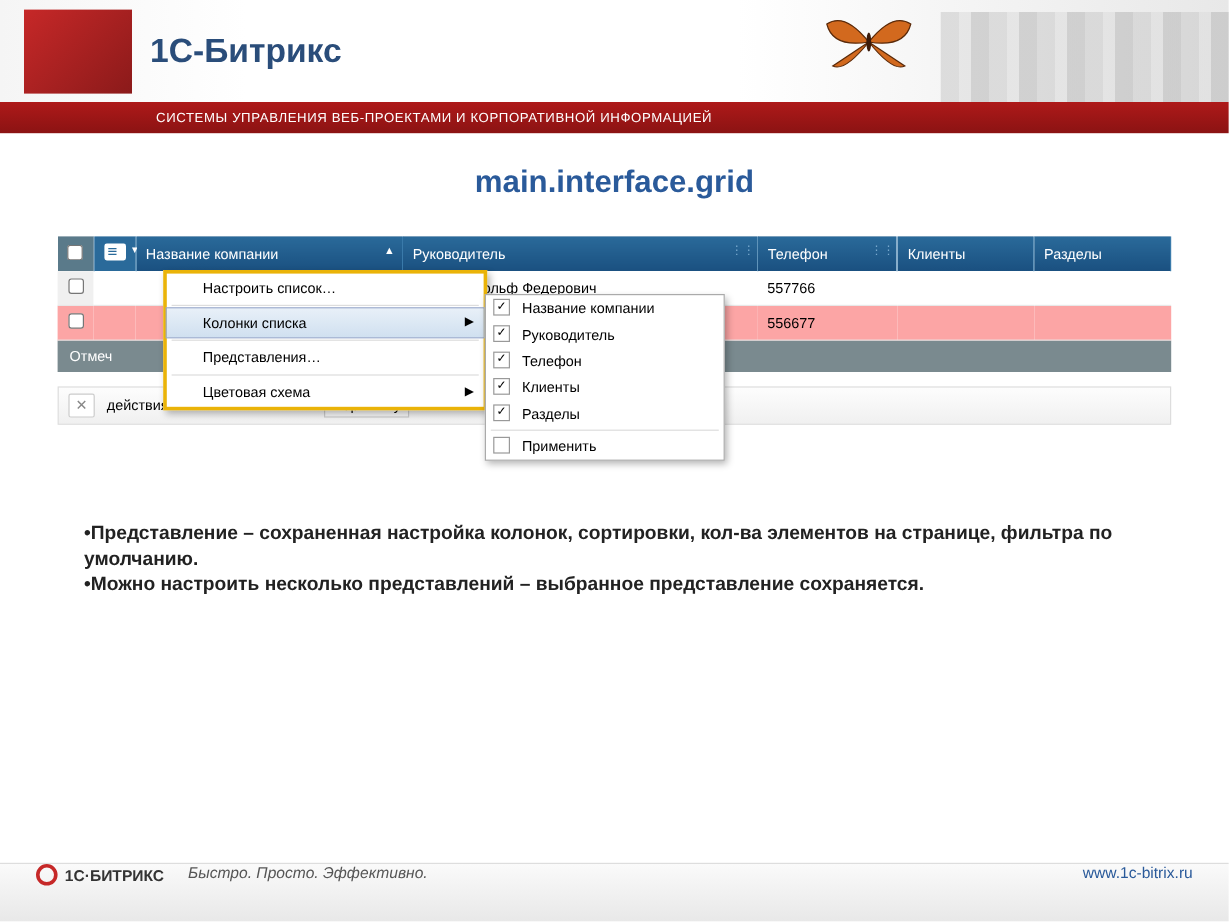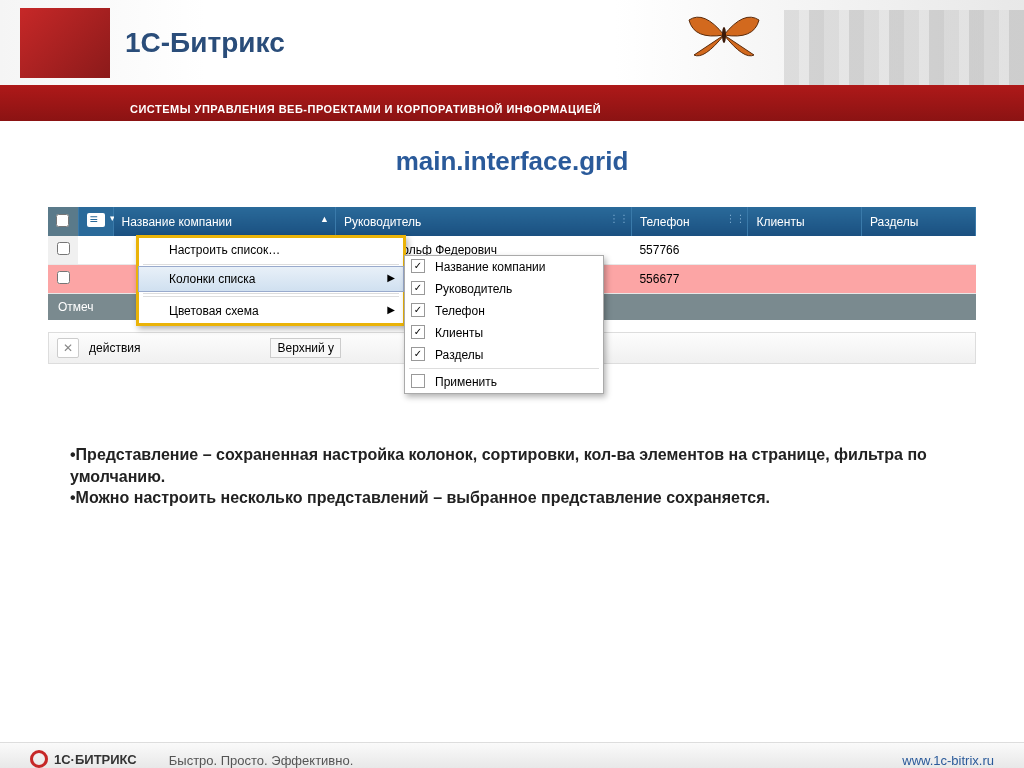--- a/index.html
+++ b/index.html
@@ -3,21 +3,21 @@
 <meta charset="utf-8">
 <style>
 * { box-sizing: border-box; margin: 0; padding: 0; }
 body { font-family: Arial, sans-serif; width: 1024px; height: 768px; background: #fff; overflow: hidden; position: relative; }
 .header { height: 85px; background: linear-gradient(to right, #f5f5f5 0%, #fff 20%, #fff 60%, #e8e8e8 100%); display: flex; align-items: center; padding: 0 20px; position: relative; }
 .boxes { width: 90px; height: 70px; background: linear-gradient(135deg, #c62828, #8b1a1a); margin-right: 15px; position: relative; }
 .boxes::before { content: ''; position: absolute; left: -8px; top: -8px; width: 85px; height: 70px; background: linear-gradient(135deg, #f5f5f5, #d0d0d0); z-index: -1; }
 .logo-text { font-size: 28px; font-weight: bold; color: #2a4d7a; text-align: right; }
 .butterfly { position: absolute; right: 260px; top: 5px; width: 80px; height: 60px; }
 .skyline { position: absolute; right: 0; top: 10px; width: 240px; height: 75px; background: repeating-linear-gradient(90deg, #ccc 0, #ccc 15px, #ddd 15px, #ddd 25px, #bbb 25px, #bbb 40px); opacity: 0.6; }
-.red-bar { background: linear-gradient(to bottom, #ae1919, #8b1313); color: #fff; font-size: 11px; padding: 18px 30px 6px 130px; letter-spacing: 0.5px; font-weight: bold; }
+.red-bar { background: linear-gradient(to bottom, #ae1919, #8b1313); color: #fff; font-size: 11px; padding: 8px 30px 6px 130px; letter-spacing: 0.5px; }
 .page-title { text-align: center; font-size: 26px; color: #2a5a9a; font-weight: bold; margin: 25px 0 30px; }
 .grid-wrap { margin: 0 48px; position: relative; }
 table.grid { width: 100%; border-collapse: collapse; font-size: 12px; }
 .grid thead th { background: linear-gradient(to bottom, #2a6a9a, #1a5080); color: #fff; padding: 6px 8px; text-align: left; font-weight: normal; border-right: 1px solid #3a7aaa; position: relative; }
 .grid thead th.chk { width: 30px; text-align: center; background: #5a7a8a; }
 .grid thead th.menu { width: 30px; text-align: center; background: #2a6a9a; }
 .menu-icon { display: inline-block; width: 18px; height: 14px; background: #fff; border-radius: 2px; position: relative; }
 .menu-icon::before { content: '≡'; color: #2a6a9a; position: absolute; left: 3px; top: -2px; font-size: 14px; font-weight: bold; }
 .menu-icon::after { content: '▾'; color: #fff; position: absolute; right: -10px; top: 0; font-size: 9px; }
 .sort-ind { position: absolute; right: 6px; top: 7px; font-size: 9px; }
@@ -33,24 +33,24 @@
 .ctx-menu .item { padding: 5px 10px 5px 30px; position: relative; cursor: default; }
 .ctx-menu .item.hover { background: linear-gradient(to bottom, #e8f0f8, #d0e0f0); border: 1px solid #9ac; margin: -1px; }
 .ctx-menu .item.sel::before { content: '✓'; position: absolute; left: 8px; top: 4px; color: #333; }
 .ctx-menu .item .arrow { position: absolute; right: 8px; top: 5px; font-size: 10px; }
 .ctx-menu .sep { height: 1px; background: #ddd; margin: 2px 4px; }
 .sub-menu { position: absolute; top: 48px; left: 356px; width: 200px; background: #fff; border: 1px solid #aaa; box-shadow: 2px 3px 6px rgba(0,0,0,0.3); font-size: 12px; z-index: 11; }
 .sub-menu .item { padding: 4px 10px 4px 30px; position: relative; cursor: default; }
 .sub-menu .item .cb { position: absolute; left: 6px; top: 3px; width: 14px; height: 14px; border: 1px solid #999; background: #fff; font-size: 10px; line-height: 12px; text-align: center; }
 .sub-menu .sep { height: 1px; background: #ddd; margin: 2px 4px; }
 .desc { margin: 80px 70px 0; font-size: 16px; line-height: 1.35; color: #222; font-weight: bold; }
-.footer { position: absolute; bottom: 0; left: 0; right: 0; height: 26px; background: linear-gradient(to bottom, #fafafa, #e8e8e8); border-top: 1px solid #ddd; display: flex; align-items: flex-end; padding: 0 30px; font-size: 13px; }
+.footer { position: absolute; bottom: 0; left: 0; right: 0; height: 49px; background: linear-gradient(to bottom, #fafafa, #e8e8e8); border-top: 1px solid #ddd; display: flex; align-items: flex-start; padding: 0 30px; font-size: 13px; }
 .footer .flogo { display: flex; align-items: center; gap: 6px; font-weight: bold; color: #333; }
 .footer .flogo .ring { width: 18px; height: 18px; border: 3px solid #c62828; border-radius: 50%; }
-.footer .tagline { margin-left: 32px; color: #555; }
+.footer .tagline { margin-left: 20px; font-style: italic; color: #555; }
 .footer .url { margin-left: auto; color: #2a5a9a; }
 </style>
 </head>
 <body>
 
 <div class="header">
   <div class="boxes"></div>
   <div class="logo-text">1С-Битрикс</div>
   <svg class="butterfly" viewBox="0 0 80 60">
     <path d="M40 30 Q20 5 5 15 Q10 35 40 30 Q20 55 10 50 Q25 40 40 30" fill="#d2691e" stroke="#5a2a0a"></path>
@@ -103,20 +103,21 @@
     <div class="x-btn">✕</div>
     <span>действия</span>
     <span style="margin-left:120px;border:1px solid #ccc;padding:2px 6px;background:#f8f8f8;">Верхний у</span>
   </div>
 
   <div class="ctx-menu">
     <div class="item">Настроить список…</div>
     <div class="sep"></div>
     <div class="item hover"><span>Колонки списка</span><span class="arrow">▶</span></div>
     <div class="sep"></div>
+    <div class="item">Представления…</div>
     <div class="sep"></div>
     <div class="item"><span>Цветовая схема</span><span class="arrow">▶</span></div>
   </div>
 
   <div class="sub-menu">
     <div class="item"><span class="cb">✓</span><span>Название компании</span></div>
     <div class="item"><span class="cb">✓</span><span>Руководитель</span></div>
     <div class="item"><span class="cb">✓</span><span>Телефон</span></div>
     <div class="item"><span class="cb">✓</span><span>Клиенты</span></div>
     <div class="item"><span class="cb">✓</span><span>Разделы</span></div>

